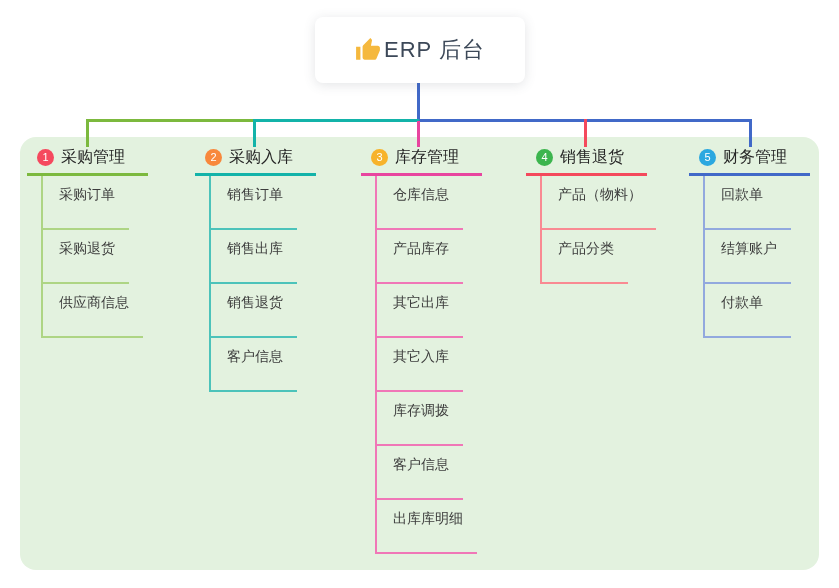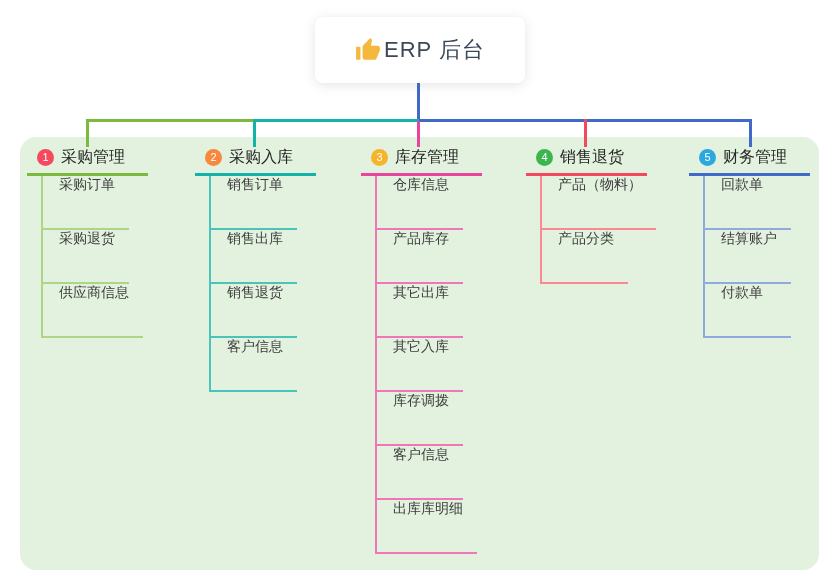--- a/index.html
+++ b/index.html
@@ -28,21 +28,21 @@
   .branch { position: absolute; top: 147px; z-index: 2; }
   .branch-header { display: flex; align-items: center; width: 121px; height: 29px;
                    padding-left: 10px; padding-bottom: 5px;
                    border-bottom: 3px solid var(--line, #888); cursor: pointer; }
   .badge { flex: 0 0 auto; width: 17px; height: 17px; border-radius: 50%;
            background: var(--badge, #999); color: #fff; font-size: 11px; line-height: 17px;
            text-align: center; margin-right: 7px; }
   .branch-label { font-size: 16px; color: #262626; white-space: nowrap; }
 
   .children { margin-left: 14px; border-left: 2px solid var(--soft, #bbb); }
-  .child { display: flex; align-items: flex-start; height: 54px; width: fit-content;
+  .child { display: flex; align-items: center; height: 54px; width: fit-content;
            min-width: 86px; padding: 0 14px 8px 16px;
            border-bottom: 2px solid var(--soft, #bbb); cursor: pointer; }
   .child span { font-size: 14px; color: #3d3d3d; white-space: nowrap; padding-bottom: 7px; }
 
   .b1 { left: 27px; }
   .b2 { left: 195px; }
   .b3 { left: 361px; }
   .b4 { left: 526px; }
   .b5 { left: 689px; }
 </style>

